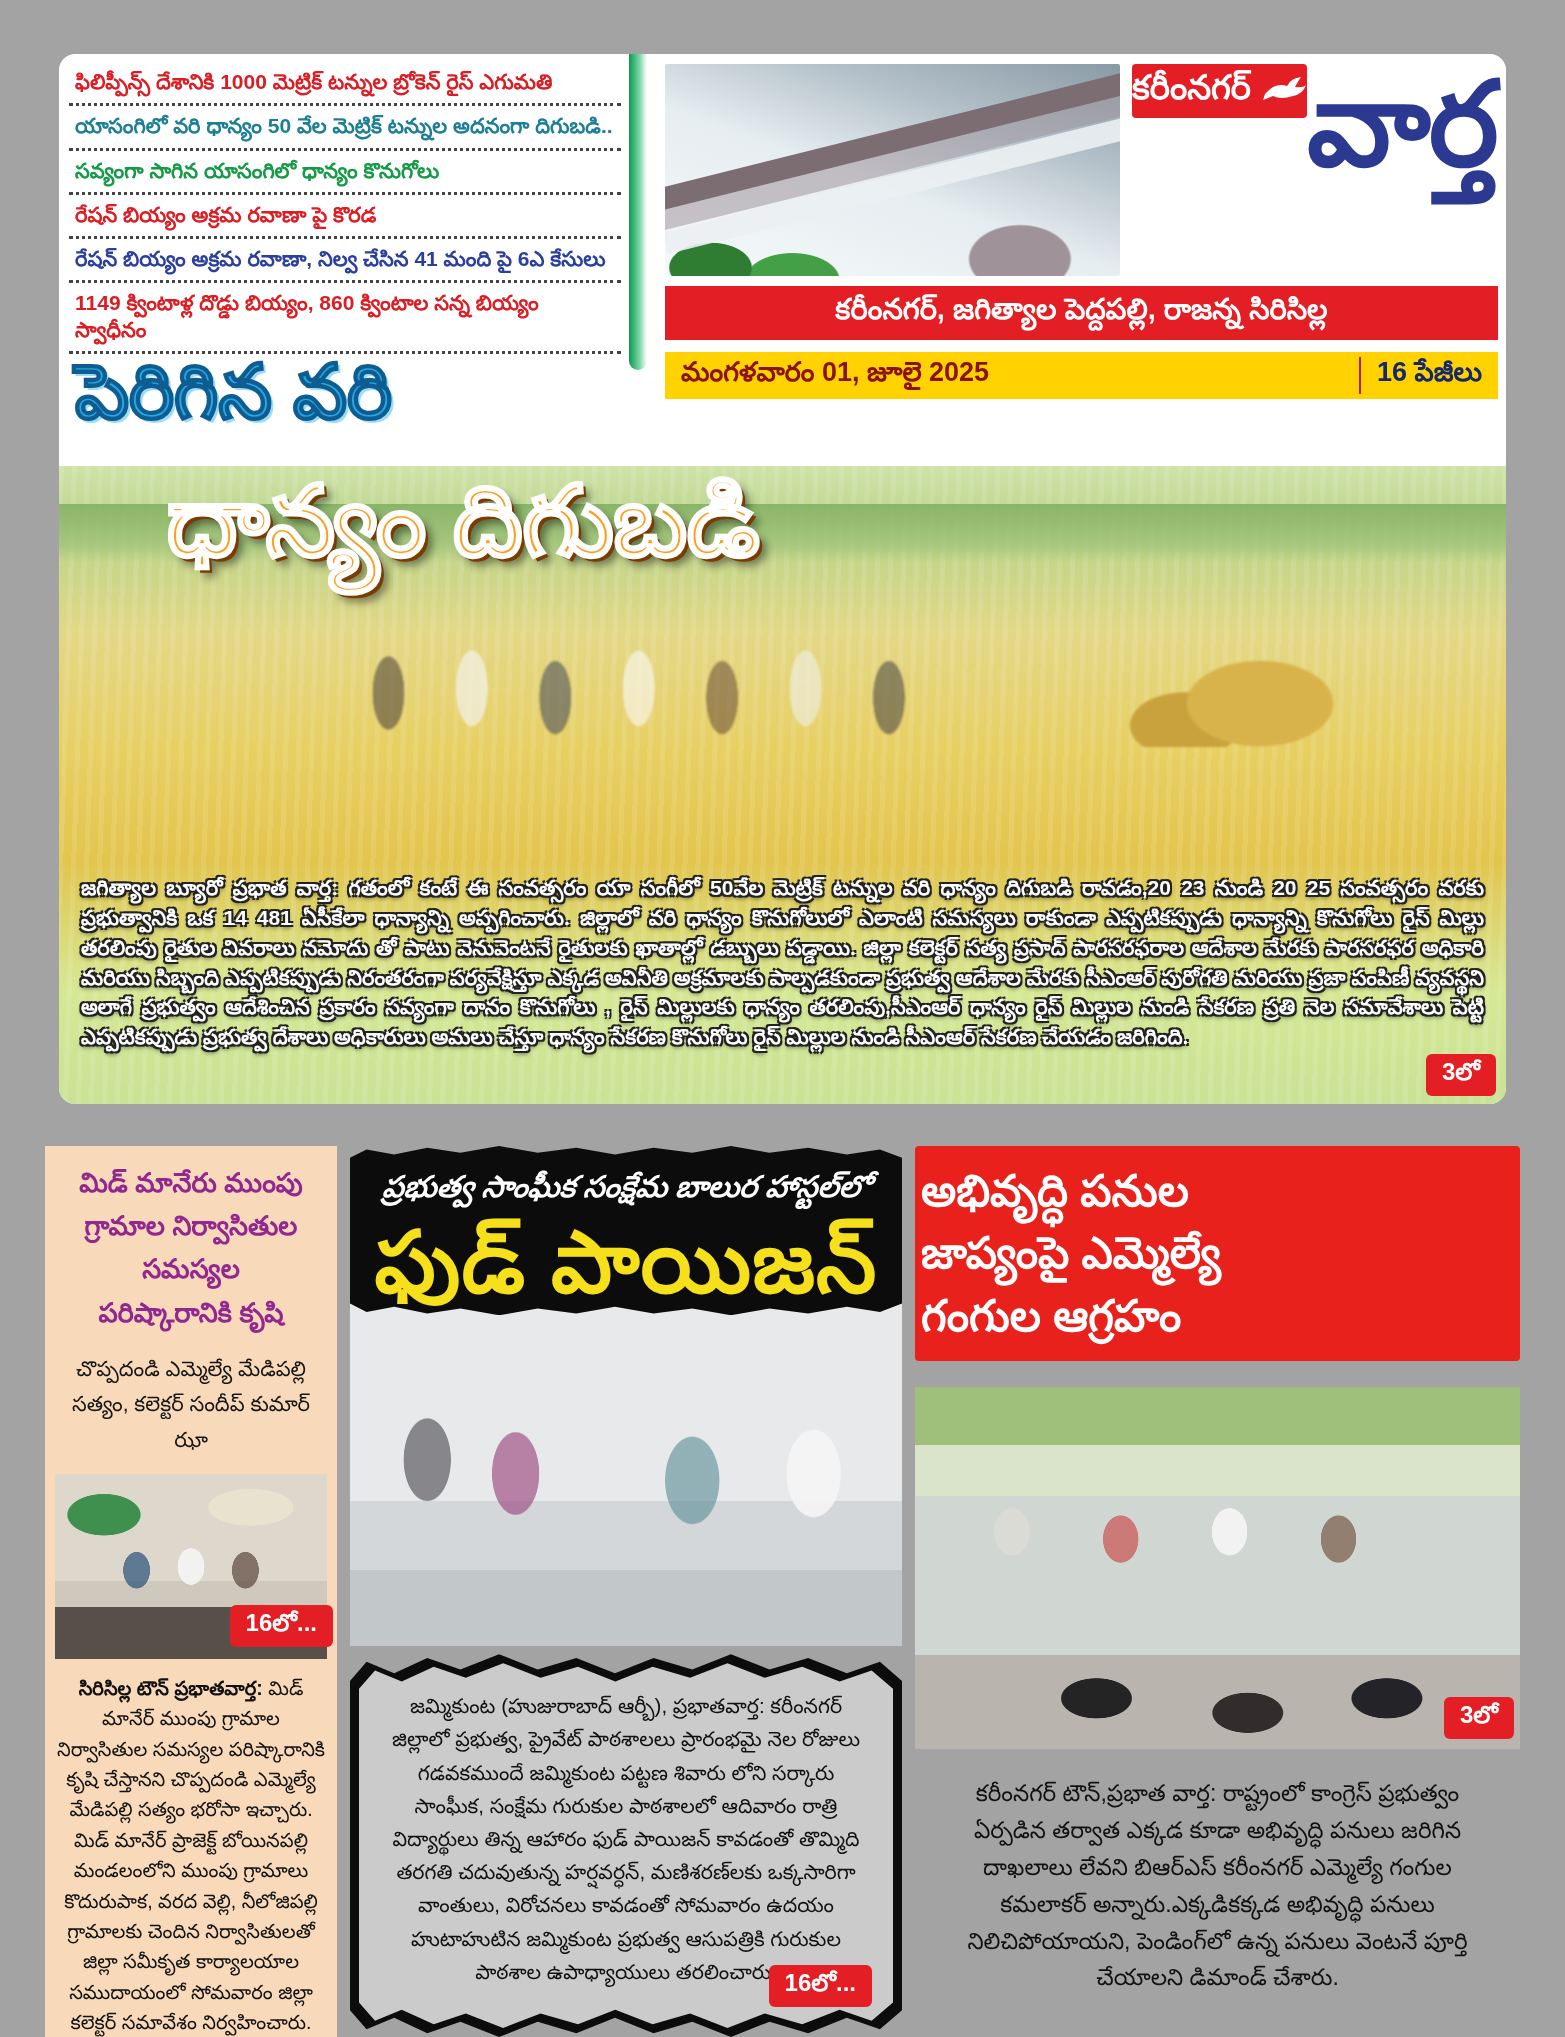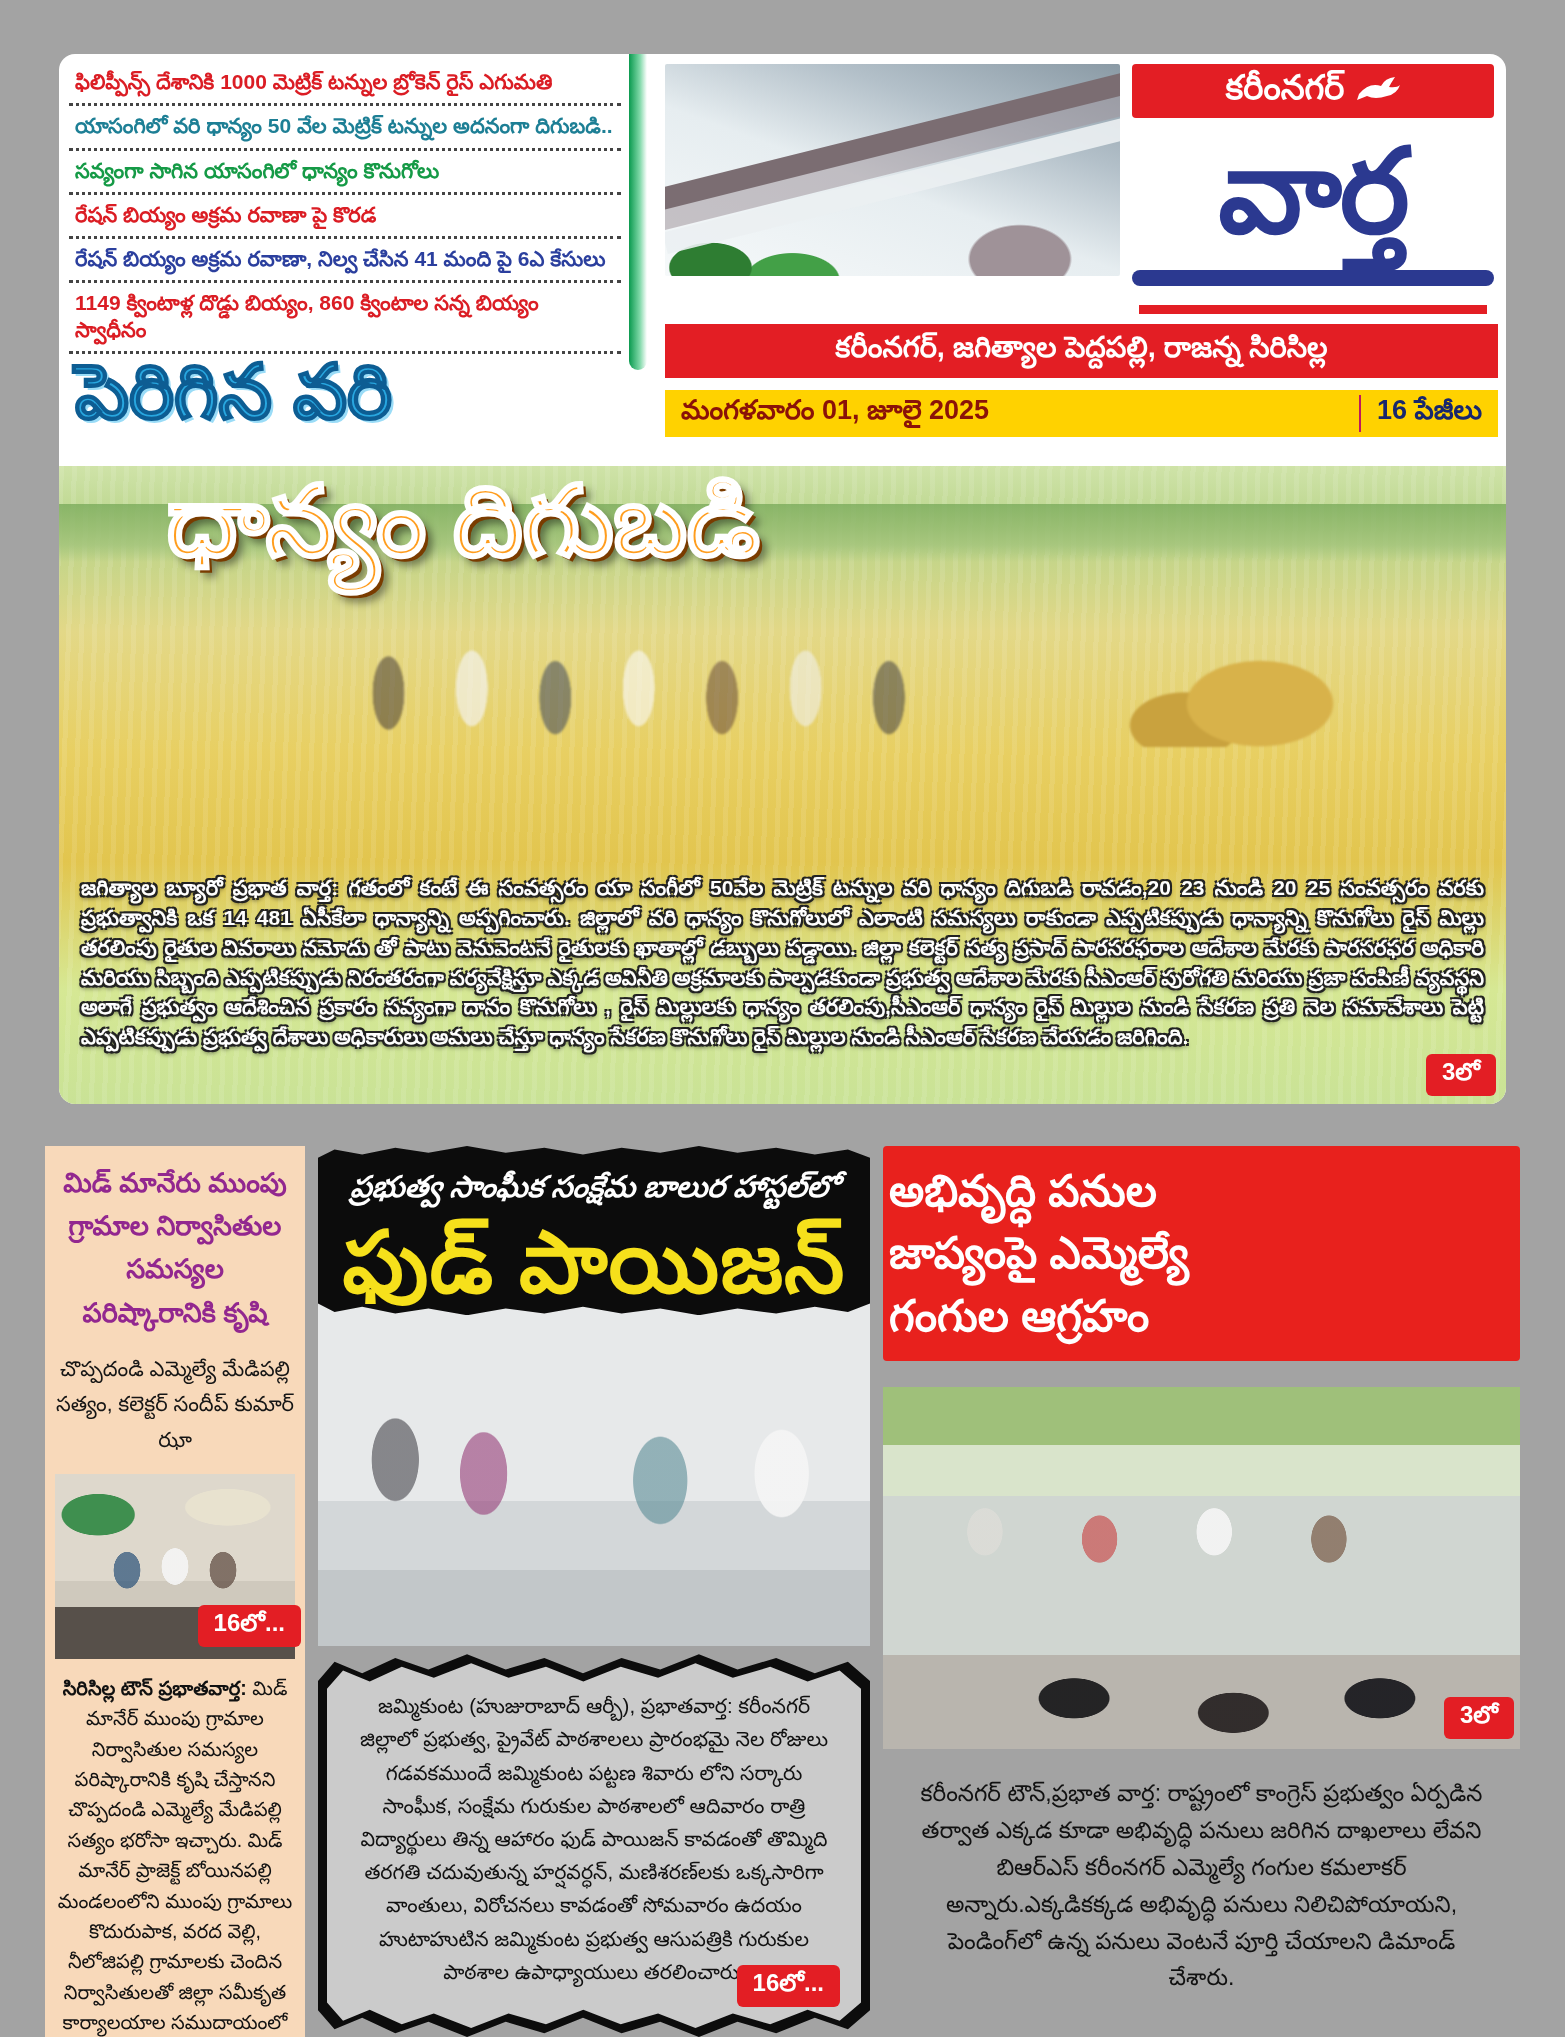--- a/index.html
+++ b/index.html
@@ -26,21 +26,21 @@
   .masthead{position:absolute;left:596px;top:6px;right:2px;height:318px;}
   .mast-row{display:flex;gap:12px;padding:4px 6px 0 10px;}
   .dam-photo{position:relative;width:455px;height:212px;overflow:hidden;border-radius:2px;
       background:
         radial-gradient(70px 42px at 10% 96%, #2e7d32 0 58%, transparent 60%),
         radial-gradient(80px 46px at 28% 102%, #43a047 0 58%, transparent 60%),
         radial-gradient(90px 60px at 78% 92%, #9f9298 0 55%, transparent 58%),
         linear-gradient(200deg,#8a9aa5 0%,#b3c0c9 28%,#e6edf0 55%,#f6f9fa 100%);}
   .dam-crest{position:absolute;left:-4%;top:30%;width:112%;height:22px;background:#7b6d72;
       transform:rotate(-14deg);box-shadow:0 20px 0 rgba(160,150,156,.55), 0 44px 0 rgba(235,240,242,.9);}
-  .logo-col{flex:1;display:flex;flex-direction:column;min-width:0;padding-right:4px;gap:13px;}
+  .logo-col{flex:1;display:flex;flex-direction:row;min-width:0;padding-right:4px;}
   .city-badge{display:flex;align-items:center;justify-content:center;gap:10px;background:#e31e24;
       color:#fff;font-size:34px;font-weight:bold;height:54px;border-radius:4px;}
   .logo-title{font-size:118px;line-height:1.02;font-weight:800;color:#2b3990;text-align:center;
       letter-spacing:-2px;}
   .logo-bar-blue{height:16px;background:#2b3990;border-radius:8px;margin-top:6px;}
   .logo-bar-red{height:9px;background:#e31e24;margin-top:6px;width:96%;align-self:center;}
   .edition-strip{margin:10px 6px 0 10px;background:#e31e24;color:#fff;text-align:center;
       font-size:29px;font-weight:bold;padding:7px 0;}
   .date-strip{margin:12px 6px 0 10px;background:#ffd200;display:flex;justify-content:space-between;
       align-items:center;padding:5px 16px;font-size:27px;font-weight:bold;}
@@ -77,21 +77,21 @@
       font-size:21px;line-height:1.42;text-align:justify;
       text-shadow:-2px -2px 0 #222,2px -2px 0 #222,-2px 2px 0 #222,2px 2px 0 #222,0 3px 4px rgba(0,0,0,.6);}
   .page-badge{background:#e31e24;color:#fff;font-weight:bold;font-size:24px;padding:4px 16px;
       border-radius:6px;display:inline-block;}
   .lead-badge{position:absolute;right:10px;bottom:8px;}
 
   
   .bottom{position:absolute;left:45px;top:1146px;width:1475px;height:891px;display:flex;gap:13px;}
 
   
-  .left-card{width:260px;background:#f8d9ba;box-sizing:border-box;padding:16px 10px 12px 10px;}
+  .left-card{width:292px;background:#f8d9ba;box-sizing:border-box;padding:16px 10px 12px 10px;}
   .left-headline{color:#92278f;font-size:27px;font-weight:800;text-align:center;line-height:1.6;
       white-space:pre-line;}
   .left-subhead{color:#151515;font-size:21px;text-align:center;line-height:1.7;margin-top:16px;
       white-space:pre-line;}
   .left-photo-wrap{position:relative;margin-top:16px;height:185px;}
   .left-photo{width:100%;height:100%;overflow:hidden;
       background:
         radial-gradient(60px 34px at 18% 22%, #3f8f4f 0 60%, transparent 62%),
         radial-gradient(70px 30px at 72% 18%, #e8e2cf 0 60%, transparent 62%),
         radial-gradient(22px 30px at 30% 52%, rgba(40,80,120,.7) 0 60%, transparent 62%),

